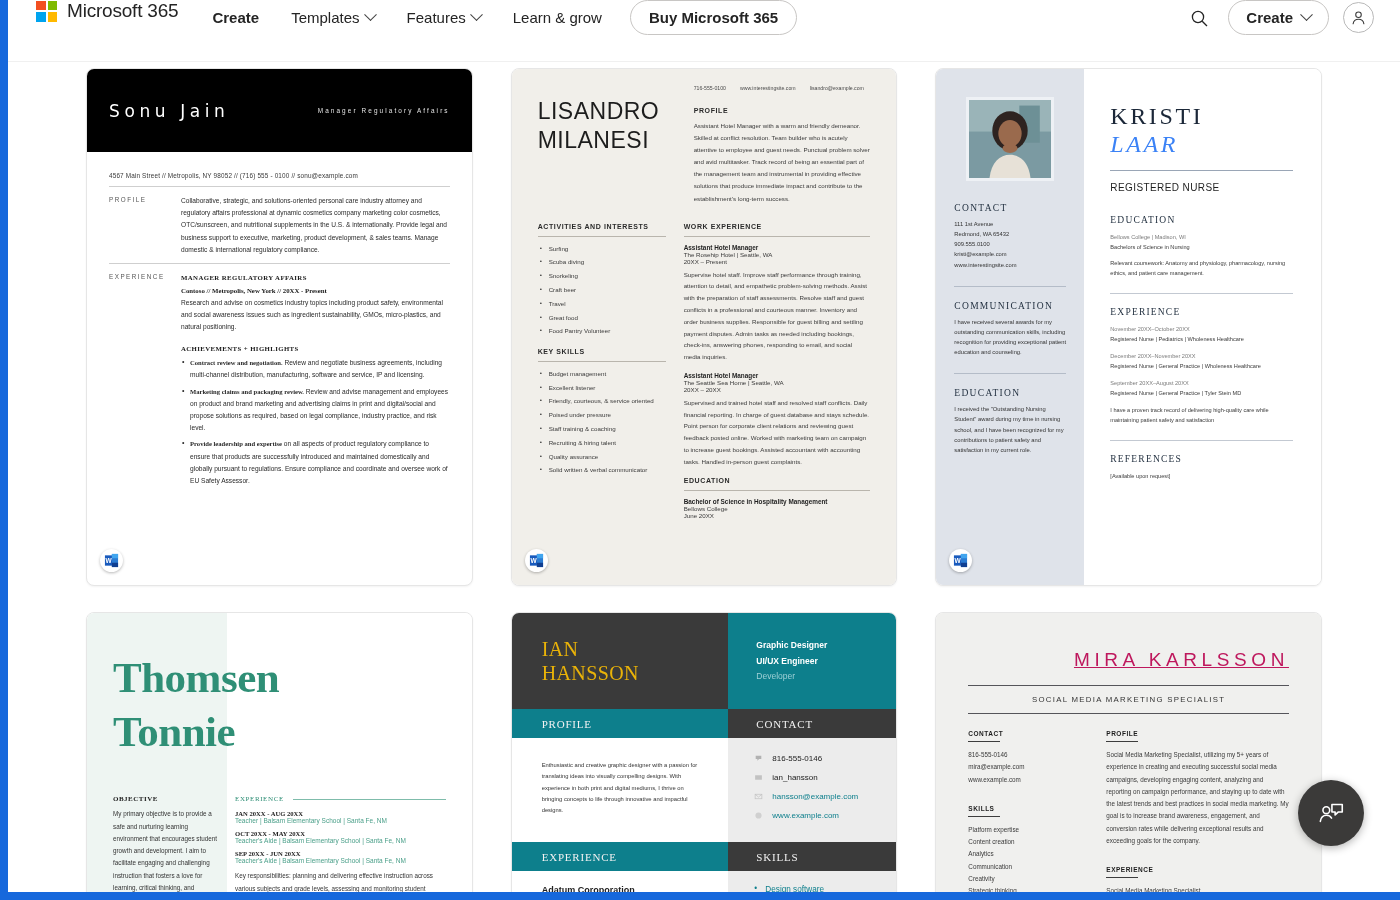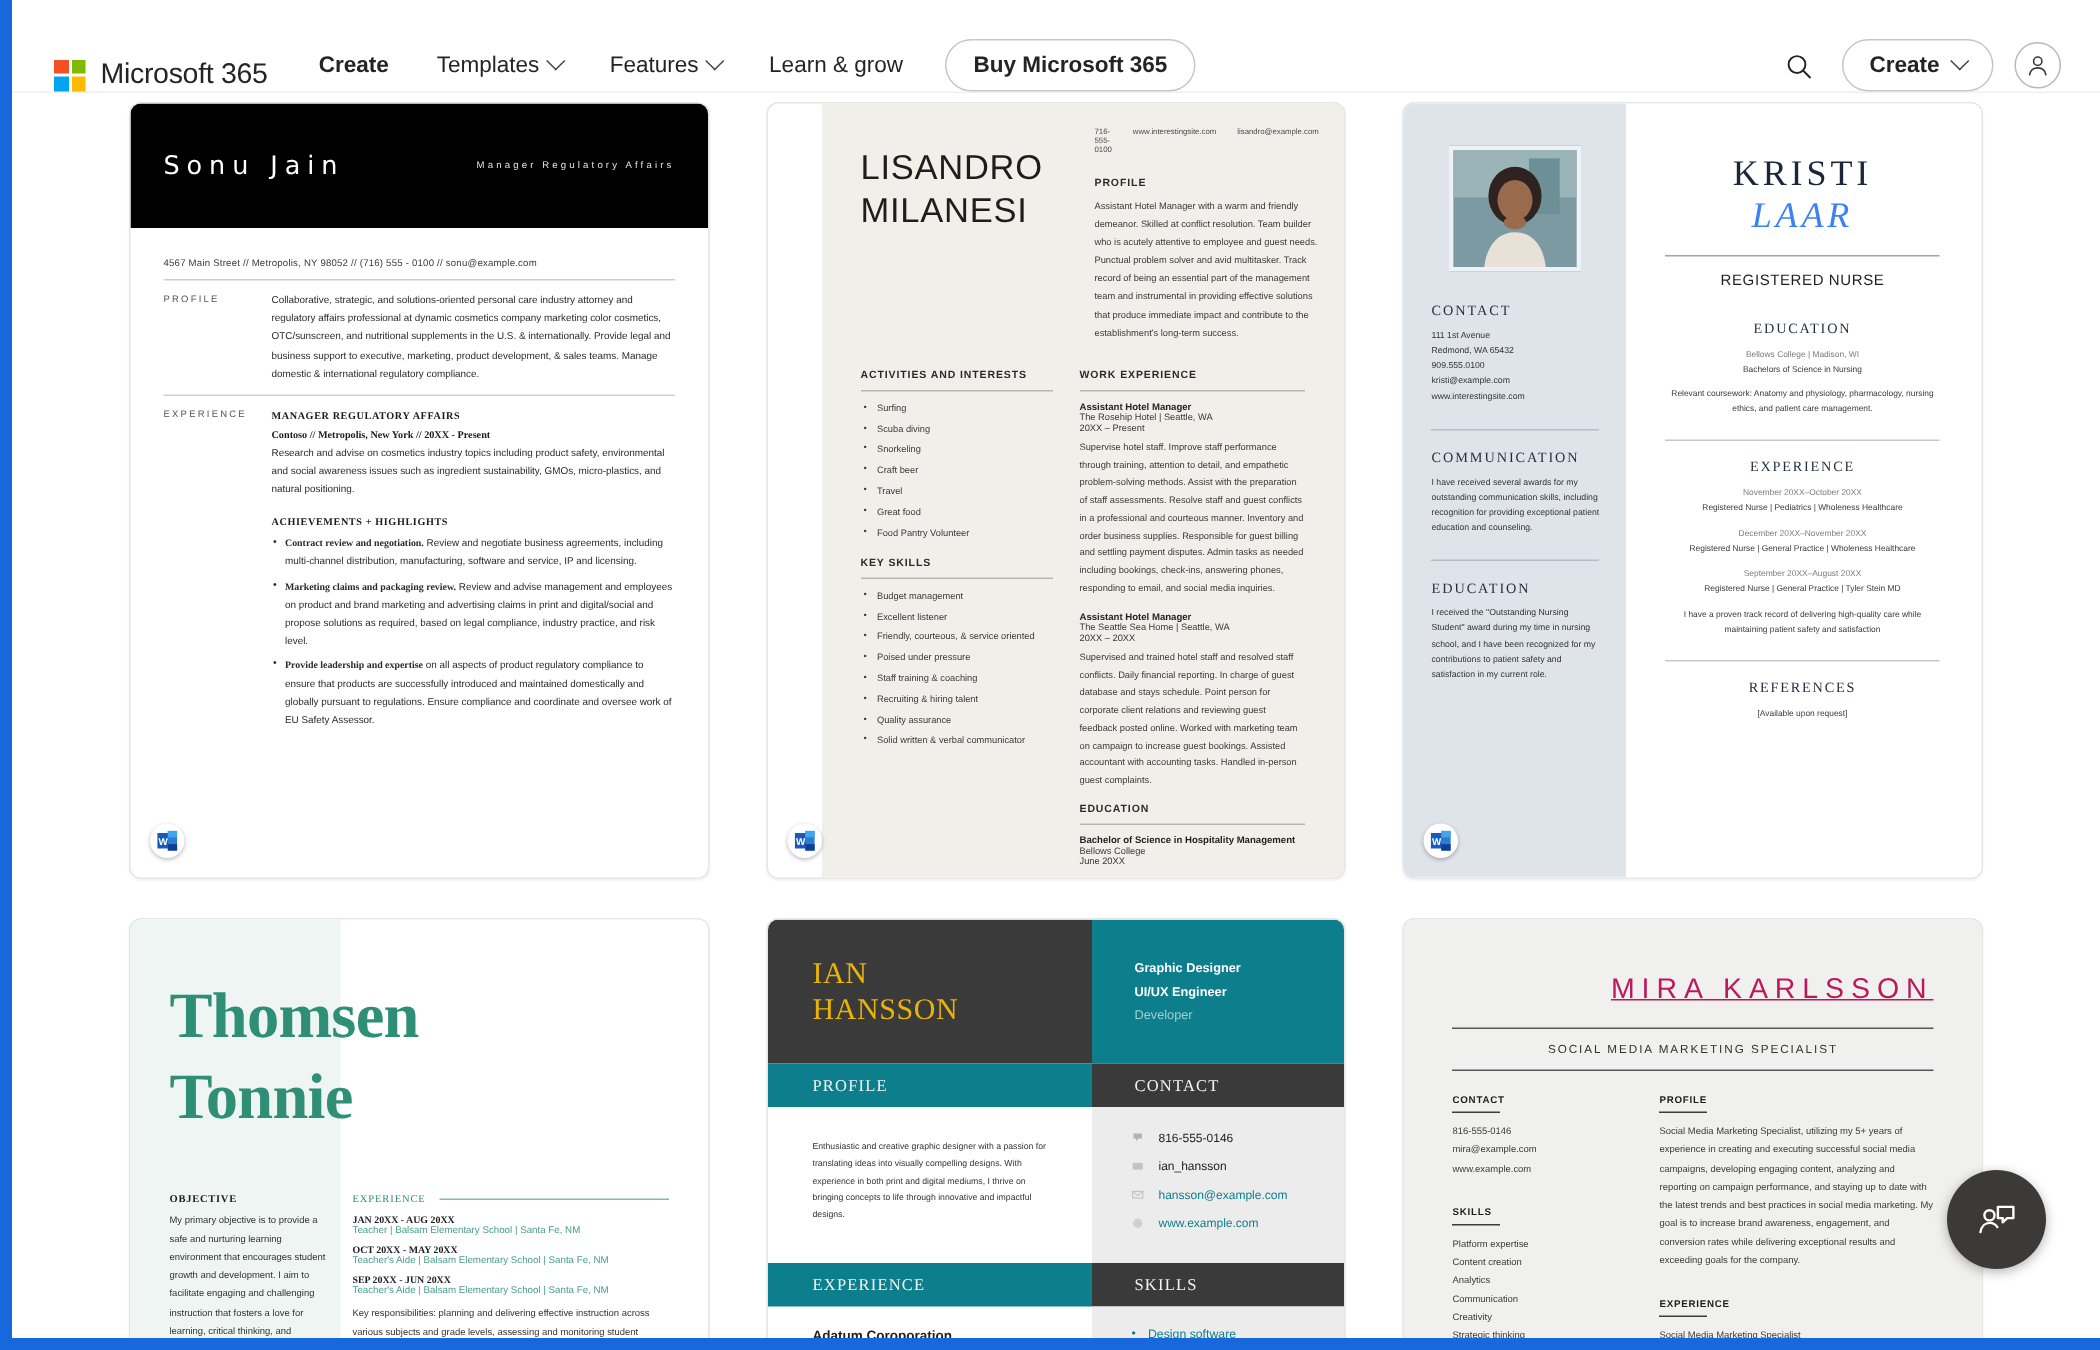--- a/index.html
+++ b/index.html
@@ -10,21 +10,21 @@
     color: #201f1e;
     border-left: 8px solid #1668dc;
     border-bottom: 8px solid #1668dc;
     position: relative;
   }
 
   
   .header {
     height: 62px;
     display: flex;
-    align-items: flex-end;
+    align-items: flex-start;
     padding: 0 26px 0 28px;
     background: #fff;
     border-bottom: 1px solid #f0f0f0;
     position: relative;
     z-index: 20;
   }
   .brand { display: flex; align-items: center; gap: 10px; margin-right: 34px; }
   .ms-logo { width: 21px; height: 21px; display: grid; grid-template-columns: 1fr 1fr; grid-template-rows: 1fr 1fr; gap: 2px; }
   .ms-logo i { display: block; }
   .ms-logo i:nth-child(1){ background:#f25022; }
@@ -90,21 +90,21 @@
   .c1-lbl { font-size:6.3px; letter-spacing:1.5px; color:#555; width:58px; flex:0 0 58px; padding-top:1px; }
   .c1-txt { font-size:6.6px; line-height:1.85; color:#2a2a2a; flex:1; }
   .c1-h { font-weight:700; font-size:6.8px; letter-spacing:.4px; color:#1b1b1b; font-family:"Liberation Serif", serif;}
   .c1-sub { font-weight:700; font-size:6.8px; color:#1b1b1b; font-family:"Liberation Serif", serif;}
   .c1-ul { list-style:none; margin-top:2px; }
   .c1-ul li { position:relative; padding-left:9px; margin-bottom:4px; font-size:6.6px; line-height:1.85; }
   .c1-ul li:before { content:"•"; position:absolute; left:1px; top:-1px; font-size:7px; }
   .c1-ul b { font-family:"Liberation Serif", serif; }
 
   
-  .c2 { background:#f1efea; height:100%;margin-left:36px; }
+  .c2 { background:#f1efea; height:100%; }
   .c2-top { display:flex; padding: 28px 26px 0 26px; }
   .c2-name { font-size:23px; line-height:1.24; letter-spacing:.5px; color:#1d1d1d; font-family:"Liberation Sans", sans-serif; font-weight:300; width:150px; flex:0 0 150px; }
   .c2-right { flex:1; padding-left:6px; }
   .c2-meta { display:flex; gap:14px; font-size:5.2px; color:#4a4a4a; margin-top:-12px; margin-bottom:16px; }
   .c2-h { font-size:7px; letter-spacing:.6px; color:#2b2b2b; margin-bottom:6px; font-weight:600;}
   .c2-p { font-size:6.2px; line-height:1.95; color:#3a3a3a; }
   .c2-cols { display:flex; padding: 18px 26px 0 26px; gap:18px; }
   .c2-left-col { width:128px; flex:0 0 128px; }
   .c2-rule { border-top:1px solid #b9b5ad; margin:4px 0 7px; }
   .c2-ul { list-style:none; }
@@ -112,21 +112,21 @@
   .c2-ul li:before { content:"•"; position:absolute; left:2px; top:-1px; }
   .c2-job { font-size:6.4px; font-weight:700; color:#1f1f1f; }
   .c2-place { font-size:6.2px; color:#3a3a3a; }
   .c2-date { font-size:6.2px; color:#3a3a3a; margin-bottom:4px; }
   .c2-desc { font-size:6.2px; line-height:1.9; color:#3a3a3a; margin-bottom:9px; }
 
   
   .c3 { display:flex; height:100%; }
   .c3-side { width:148px; flex:0 0 148px; background:#dfe3ea; padding:28px 18px 0 18px; }
   .c3-photo { width:88px; height:84px; margin:0 auto 22px; border:3px solid #eef1f5; overflow:hidden; position:relative; background:#6c8a93; }
-  .c3-main { flex:1; background:#fff; padding:34px 28px 0 26px;text-align:center; }
+  .c3-main { flex:1; background:#fff; padding:34px 28px 0 26px; }
   .c3-h { font-family:"Liberation Serif", serif; font-size:9.5px; letter-spacing:1.3px; color:#1f2d3d; margin-bottom:6px; }
   .c3-txt { font-size:5.8px; line-height:1.75; color:#333; }
   .c3-div { border-top:1px solid #b4bcc8; margin:16px 0 14px; }
   .c3-name { font-family:"Liberation Serif", serif; font-size:24px; letter-spacing:2.6px; color:#1b2738; line-height:1.16; }
   .c3-name .l2 { color:#3b82f6;font-style:italic; }
   .c3-line { border-top:1px solid #9aa6b6; margin:11px 0 11px; }
   .c3-title { font-size:10px; letter-spacing:.4px; color:#1f1f1f; margin-bottom:22px; }
   .c3-mh { font-family:"Liberation Serif", serif; font-size:9.5px; letter-spacing:1.2px; color:#1f2d3d; margin-bottom:7px; }
   .c3-mt { font-size:5.6px; line-height:1.8; color:#3a3a3a; }
   .c3-mt.grey { color:#7b7b7b; }

